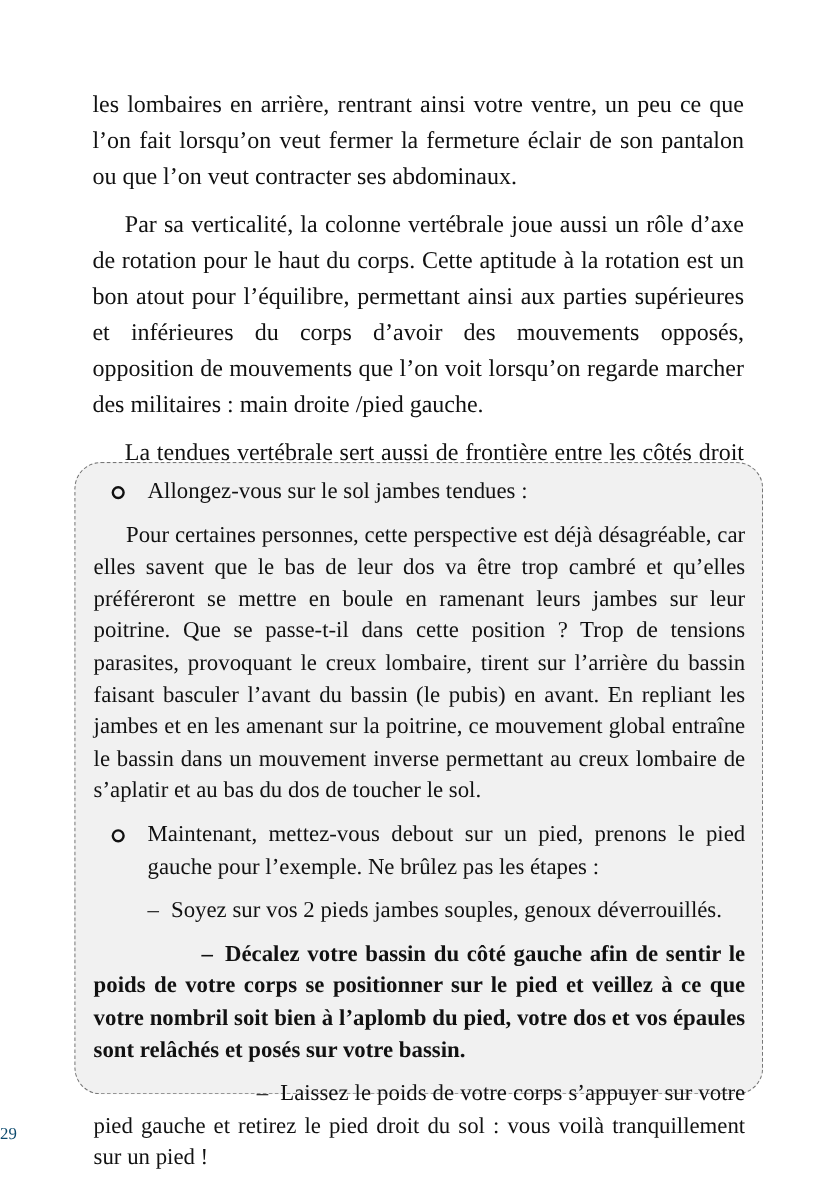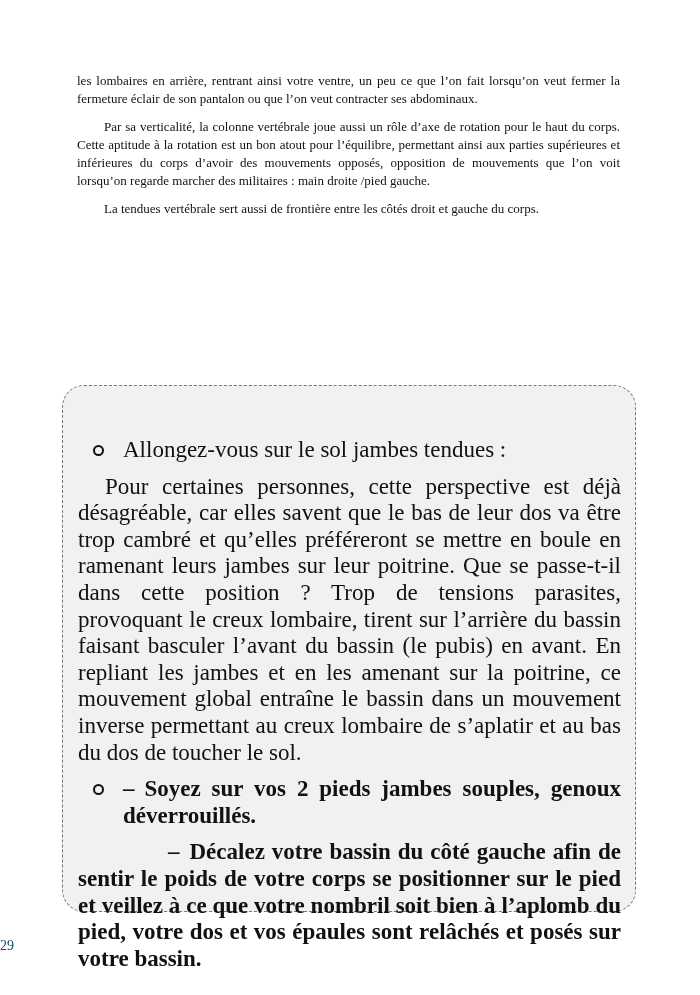--- a/index.html
+++ b/index.html
@@ -1,27 +1,27 @@
 <!DOCTYPE html>
 <html><head>
 <meta charset="utf-8">
 <style>
   html, body { margin: 0; padding: 0; background: #ffffff; }
   body { width: 700px; height: 995px; position: relative; overflow: hidden;
          font-family: "Liberation Serif", "DejaVu Serif", serif; color: #111; }
-  .page { position: absolute; left: 77px; top: 72px; width: 543px; font-size: 13px; line-height: 18px; }
+  .page { position: absolute; left: 77px; top: 72px; width: 543px; font-size: 20px; line-height: 30px; }
   .p { margin: 0 0 10px 0; text-align: justify; }
   .indent { text-indent: 27px; }
   .box { position: absolute; left: 62px; top: 385px; width: 574px; height: 527px;
          border: 1.6px dashed #777; border-radius: 22px; background: #f1f1f1; box-sizing: border-box; }
-  .box-inner { position: absolute; left: 15px; top: 11px; width: 543px; font-size: 23px; line-height: 26.6px; margin-top: 40px; }
+  .box-inner { position: absolute; left: 15px; top: 11px; width: 543px; font-size: 19px; line-height: 26.6px; }
   .bullet-row { position: relative; padding-left: 45px; margin: 0 0 10px 0; text-align: justify; }
   .bullet { position: absolute; left: 15px; top: 8px; width: 7px; height: 7px; border: 2.2px solid #111; border-radius: 50%; }
   .dash-row { margin: 0 0 10px 0; text-align: justify; }
-  .dash-indent-1 { padding-left: 45px; font-weight: bold; }
+  .dash-indent-1 { padding-left: 45px; }
   .dash-first { text-indent: 45px; font-weight: bold; }
   .dash-first-deep { text-indent: 68px; }
   .dash { display: inline-block; margin-right: 10px; }
   .page-number { position: absolute; left: 0; width: 628px; top: 938px; text-align: left; font-size: 14px; color: #0c4a6e; }
 </style>
 </head>
 <body>
 
 <div class="page">
   <p class="p">les lombaires en arrière, rentrant ainsi votre ventre, un peu ce que l’on fait lorsqu’on veut fermer la fermeture éclair de son pantalon ou que l’on veut contracter ses abdominaux.</p>
@@ -31,23 +31,27 @@
 
 <div class="box">
   <div class="box-inner">
     <div class="bullet-row">
       <span class="bullet"></span>
       <span>Allongez-vous sur le sol jambes tendues :</span>
     </div>
     <p class="p indent">Pour certaines personnes, cette perspective est déjà désagréable, car elles savent que le bas de leur dos va être trop cambré et qu’elles préféreront se mettre en boule en ramenant leurs jambes sur leur poitrine. Que se passe-t-il dans cette position ? Trop de tensions parasites, provoquant le creux lombaire, tirent sur l’arrière du bassin faisant basculer l’avant du bassin (le pubis) en avant. En repliant les jambes et en les amenant sur la poitrine, ce mouvement global entraîne le bassin dans un mouvement inverse permettant au creux lombaire de s’aplatir et au bas du dos de toucher le sol.</p>
     <div class="bullet-row">
       <span class="bullet"></span>
+      <span>Maintenant, mettez-vous debout sur un pied, prenons le pied gauche pour l’exemple. Ne brûlez pas les étapes :</span>
     </div>
     <div class="dash-row dash-indent-1">
       <span class="dash">–</span><span>Soyez sur vos 2 pieds jambes souples, genoux déverrouillés.</span>
     </div>
     <div class="dash-row dash-first">
       <span class="dash">–</span><span>Décalez votre bassin du côté gauche afin de sentir le poids de votre corps se positionner sur le pied et veillez à ce que votre nombril soit bien à l’aplomb du pied, votre dos et vos épaules sont relâchés et posés sur votre bassin.</span>
     </div>
+    <div class="dash-row dash-first-deep">
+      <span class="dash">–</span><span>Laissez le poids de votre corps s’appuyer sur votre pied gauche et retirez le pied droit du sol : vous voilà tranquillement sur un pied !</span>
+    </div>
   </div>
 </div>
 
 <div class="page-number">29</div>
 
 </body></html>

